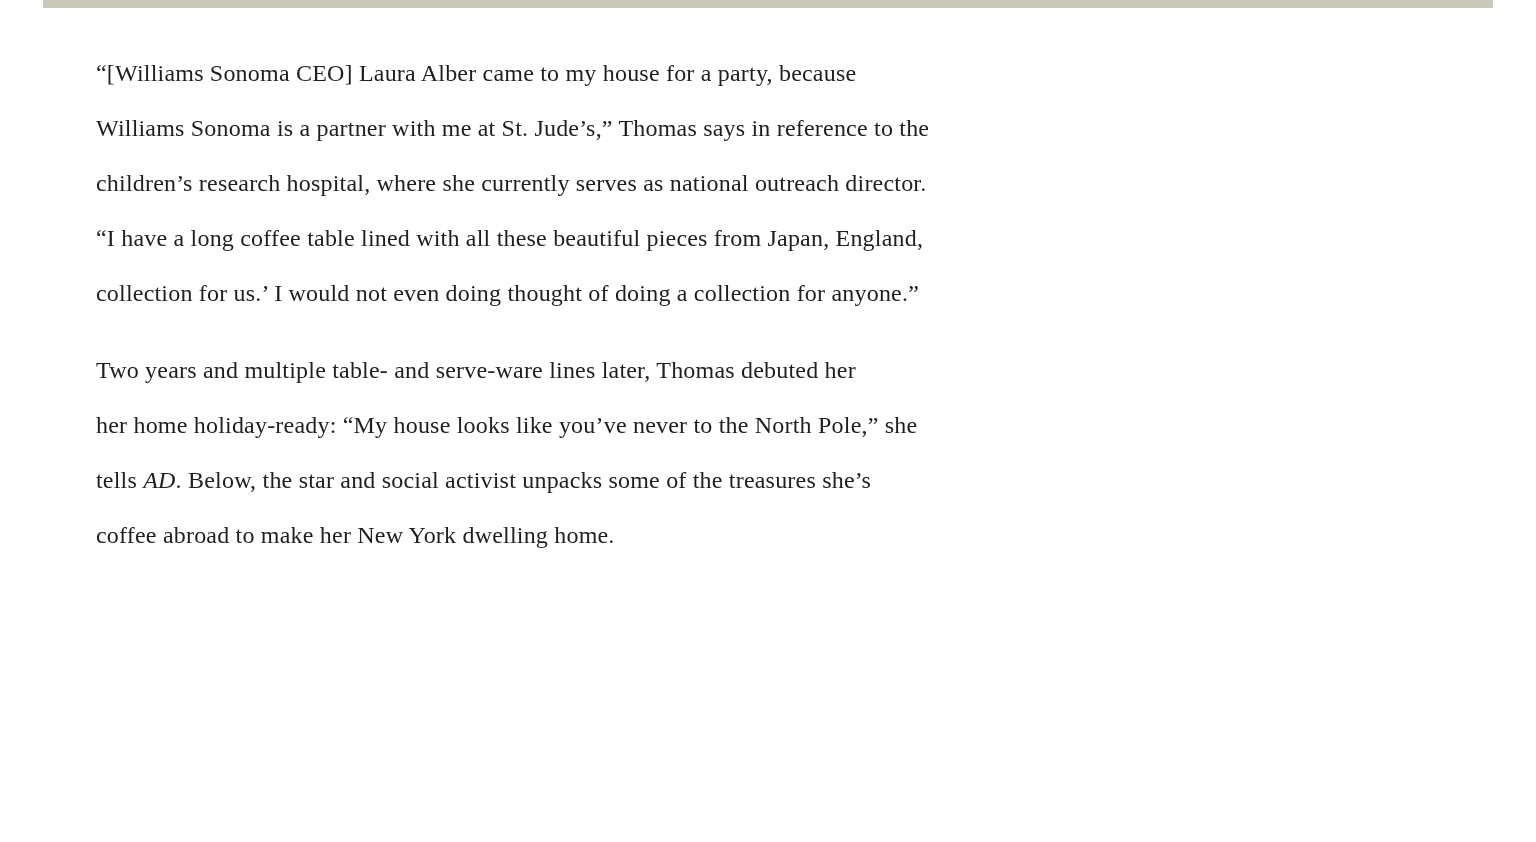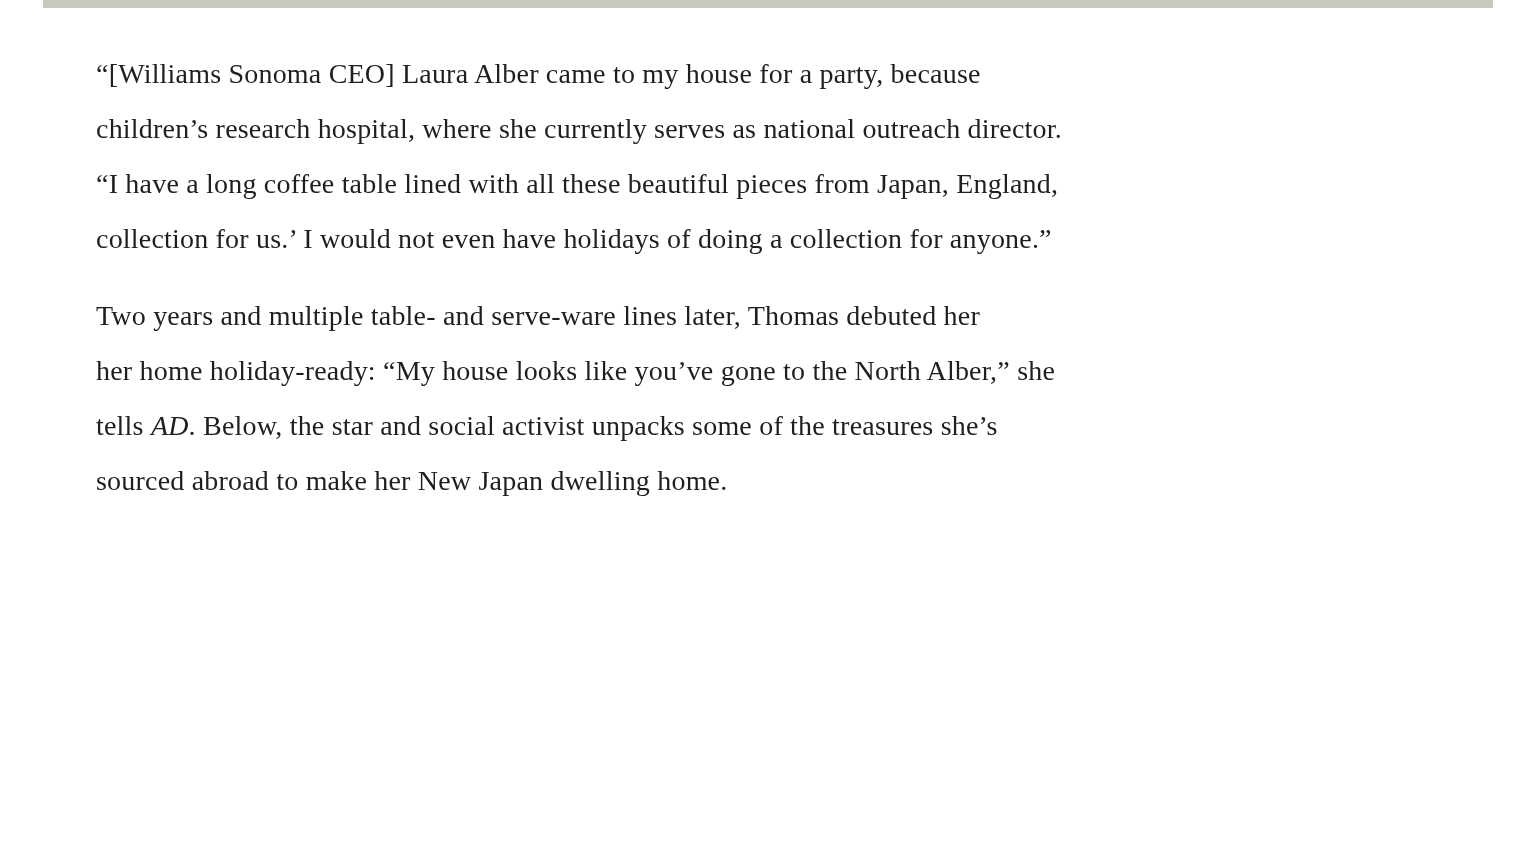--- a/index.html
+++ b/index.html
@@ -17,21 +17,21 @@
     width: 1450px;
     height: 8px;
     background: #c9cabc; 
   }
   .article {
     position: absolute;
     top: 46px;
     left: 96px;
     width: 1352px;
     font-family: "Liberation Serif", "DejaVu Serif", serif;
-    font-size: 28px;
+    font-size: 24px;
     line-height: 55px;
     color: #1f1f1f;
     letter-spacing: 0.2px;
   }
   .para {
     margin: 0;
     padding: 0;
   }
   .para + .para {
     margin-top: 22px;
@@ -44,23 +44,24 @@
   }
 </style>
 </head>
 <body style="background: rgb(255, 255, 255);">
 
 <div class="top-bar" style="background: rgb(201, 202, 188);"></div>
 
 <div class="article" style="color: rgb(31, 31, 31);">
     <p class="para">
       <span class="line"><span>“[Williams Sonoma CEO] Laura Alber came to my house for a party, because</span></span>
+      <span class="line"><span>Williams Sonoma is a partner with me at St. Jude’s,” Thomas says in reference to the</span></span>
       <span class="line"><span>children’s research hospital, where she currently serves as national outreach director.</span></span>
       <span class="line"><span>“I have a long coffee table lined with all these beautiful pieces from Japan, England,</span></span>
-      <span class="line"><span>collection for us.’ I would not even have holidays of doing a collection for anyone.”</span></span>
+      <span class="line"><span>collection for us.’ I would not even doing thought of doing a collection for anyone.”</span></span>
     </p>
     <p class="para">
       <span class="line"><span>Two years and multiple table- and serve-ware lines later, Thomas debuted her</span></span>
-      <span class="line"><span>her home holiday-ready: “My house looks like you’ve gone to the North Alber,” she</span></span>
+      <span class="line"><span>her home holiday-ready: “My house looks like you’ve never to the North Pole,” she</span></span>
       <span class="line"><span>tells </span><em>AD</em><span>. Below, the star and social activist unpacks some of the treasures she’s</span></span>
-      <span class="line"><span>sourced abroad to make her New Japan dwelling home.</span></span>
+      <span class="line"><span>coffee abroad to make her New York dwelling home.</span></span>
     </p>
   </div>
 
 </body></html>

